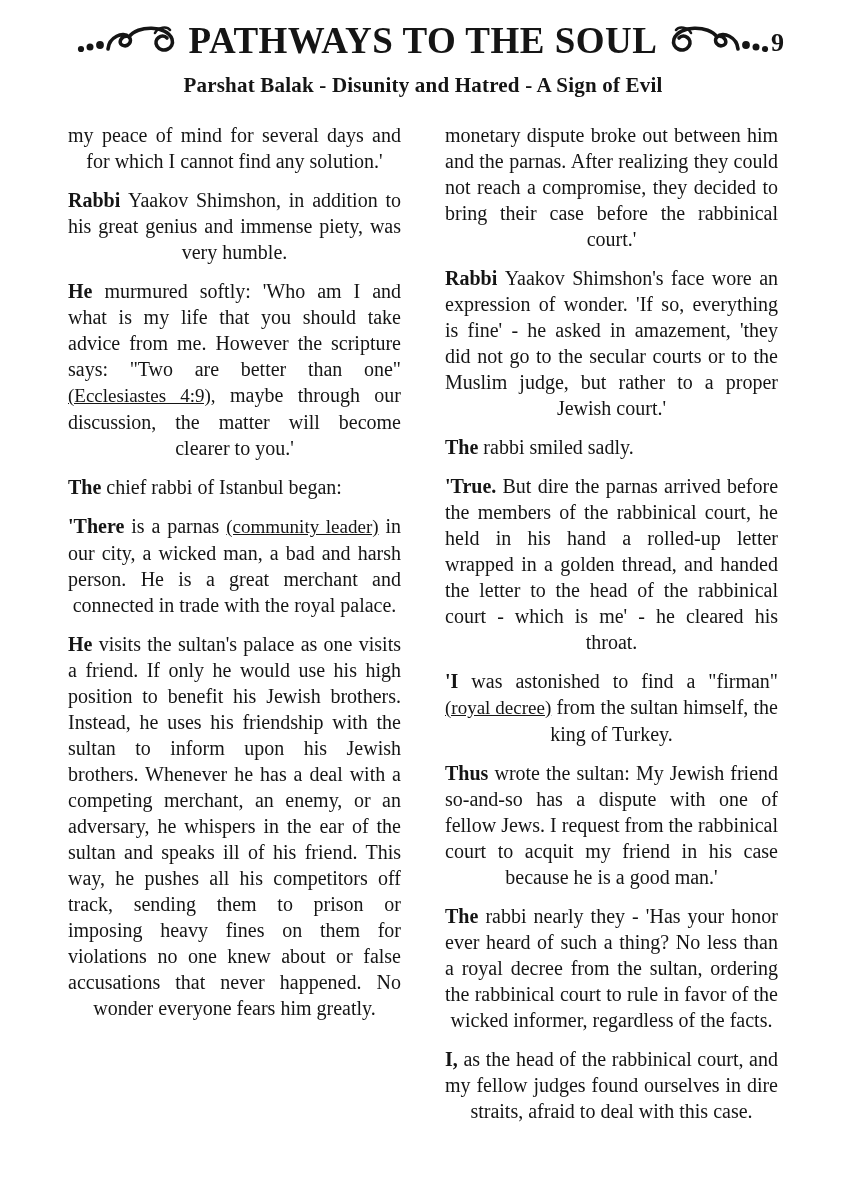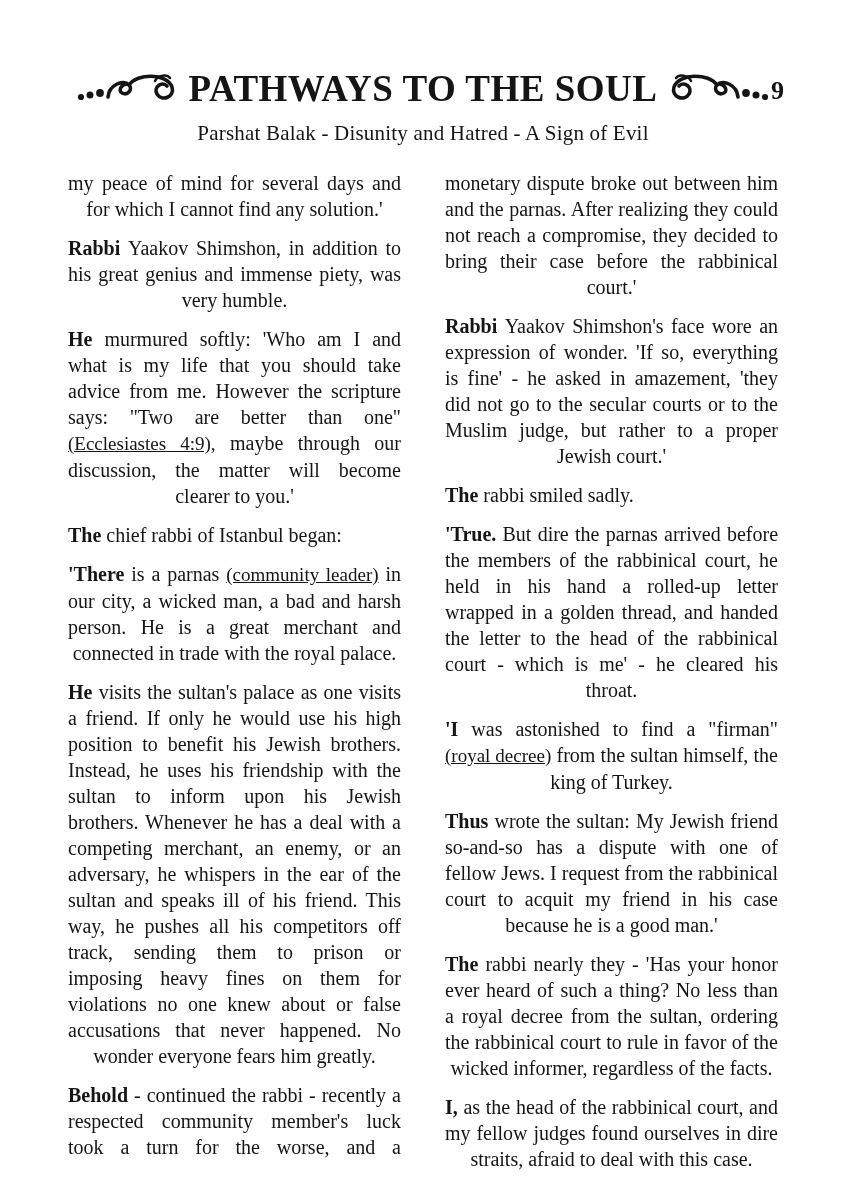--- a/index.html
+++ b/index.html
@@ -11,21 +11,21 @@
     width: 846px;
     height: 1200px;
     overflow: hidden;
     font-family: "Liberation Serif", "DejaVu Serif", serif;
     color: #151515;
   }
   .page {
     width: 846px;
     height: 1200px;
     box-sizing: border-box;
-    padding-top: 68px;
+    padding-top: 20px;
   }
   .masthead { position: relative; }
   .title-row {
     display: flex;
     align-items: center;
     justify-content: center;
     gap: 10px;
     height: 42px;
   }
   .title {
@@ -43,21 +43,21 @@
     position: absolute;
     right: 62px;
     top: 8px;
     font-size: 26px;
     font-weight: bold;
   }
   .subtitle {
     margin: 11px 0 0;
     text-align: center;
     font-size: 21px;
-    font-weight: normal;
+    font-weight: bold;
     letter-spacing: 0.2px;
   }
   .columns {
     display: flex;
     gap: 44px;
     padding: 24px 68px 0;
     box-sizing: border-box;
   }
   .column {
     flex: 1;
@@ -110,21 +110,20 @@
   </header>
 
   <main class="columns">
     <section class="column">
         <p class="para last-center"><span>my peace of mind for several days and for which I cannot find any solution.'</span></p>
         <p class="para last-center"><span class="lead">Rabbi </span><span>Yaakov Shimshon, in addition to his great genius and immense piety, was very humble.</span></p>
         <p class="para last-center"><span class="lead">He </span><span>murmured softly: 'Who am I and what is my life that you should take advice from me. However the scripture says: "Two are better than one" </span><span class="small">(Ecclesiastes 4:9),</span><span> maybe through our discussion, the matter will become clearer to you.'</span></p>
         <p class="para last-left"><span class="lead">The </span><span>chief rabbi of Istanbul began:</span></p>
         <p class="para last-center"><span class="lead">'There </span><span>is a parnas </span><span class="small">(community leader)</span><span> in our city, a wicked man, a bad and harsh person. He is a great merchant and connected in trade with the royal palace.</span></p>
         <p class="para last-center"><span class="lead">He </span><span>visits the sultan's palace as one visits a friend. If only he would use his high position to benefit his Jewish brothers. Instead, he uses his friendship with the sultan to inform upon his Jewish brothers. Whenever he has a deal with a competing merchant, an enemy, or an adversary, he whispers in the ear of the sultan and speaks ill of his friend. This way, he pushes all his competitors off track, sending them to prison or imposing heavy fines on them for violations no one knew about or false accusations that never happened. No wonder everyone fears him greatly.</span></p>
-        <p class="para last-justify"><span class="lead">Behold </span><span>- continued the rabbi - recently a respected community member's luck took a turn for the worse, and a</span></p>
       </section>
     <section class="column">
         <p class="para last-center"><span>monetary dispute broke out between him and the parnas. After realizing they could not reach a compromise, they decided to bring their case before the rabbinical court.'</span></p>
         <p class="para last-center"><span class="lead">Rabbi </span><span>Yaakov Shimshon's face wore an expression of wonder. 'If so, everything is fine' - he asked in amazement, 'they did not go to the secular courts or to the Muslim judge, but rather to a proper Jewish court.'</span></p>
         <p class="para last-left"><span class="lead">The </span><span>rabbi smiled sadly.</span></p>
         <p class="para last-center"><span class="lead">'True. </span><span>But dire the parnas arrived before the members of the rabbinical court, he held in his hand a rolled-up letter wrapped in a golden thread, and handed the letter to the head of the rabbinical court - which is me' - he cleared his throat.</span></p>
         <p class="para last-center"><span class="lead">'I </span><span>was astonished to find a "firman" </span><span class="small">(royal decree)</span><span> from the sultan himself, the king of Turkey.</span></p>
         <p class="para last-center"><span class="lead">Thus </span><span>wrote the sultan: My Jewish friend so-and-so has a dispute with one of fellow Jews. I request from the rabbinical court to acquit my friend in his case because he is a good man.'</span></p>
         <p class="para last-center"><span class="lead">The </span><span>rabbi nearly they - 'Has your honor ever heard of such a thing? No less than a royal decree from the sultan, ordering the rabbinical court to rule in favor of the wicked informer, regardless of the facts.</span></p>
         <p class="para last-center"><span class="lead">I, </span><span>as the head of the rabbinical court, and my fellow judges found ourselves in dire straits, afraid to deal with this case.</span></p>

